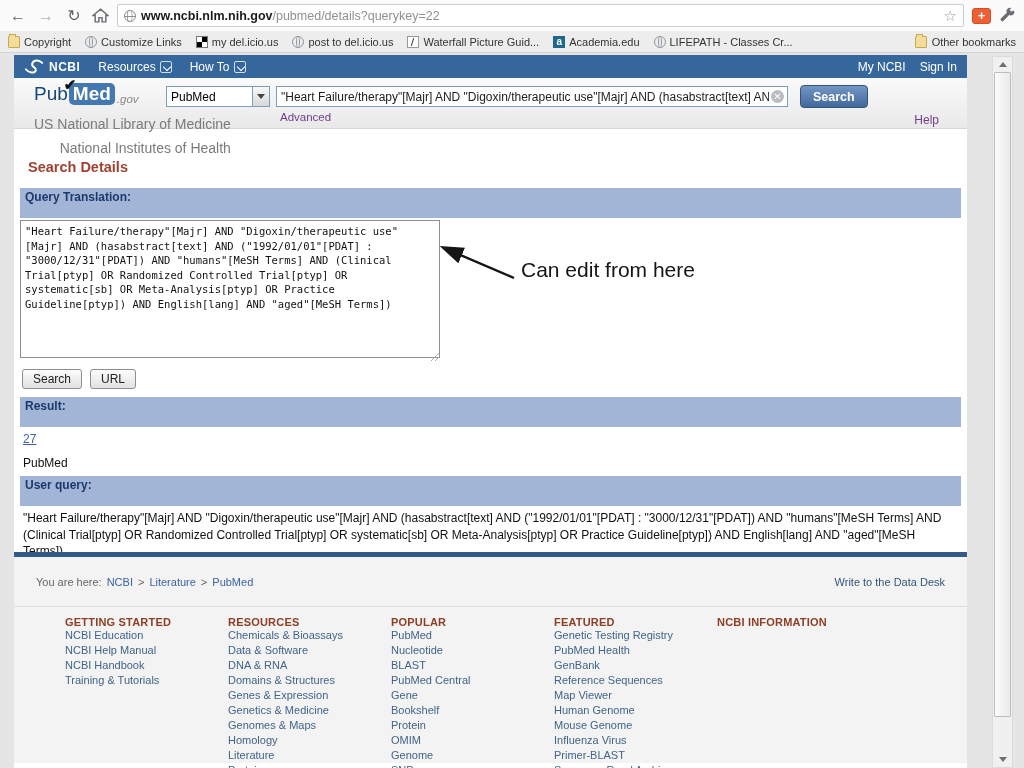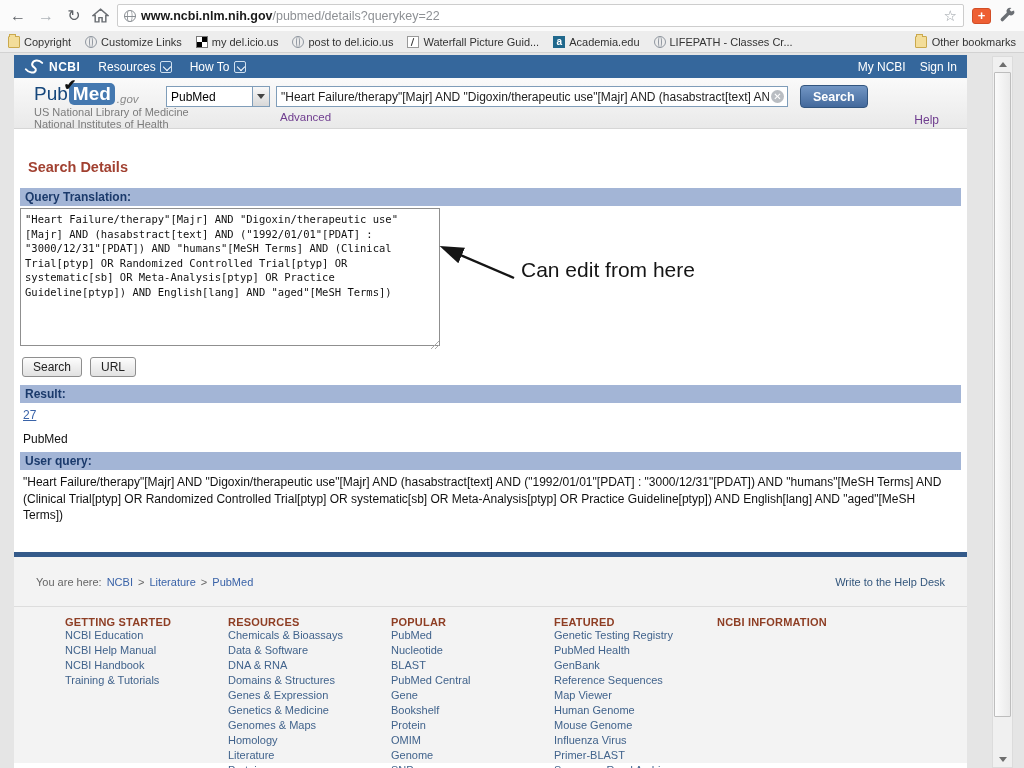--- a/index.html
+++ b/index.html
@@ -78,21 +78,21 @@
   
   .pm-header { height:51px; background:linear-gradient(#fafafa,#e9e9e9); border-bottom:1px solid #d6d6d6;
     position:relative; }
   .pm-logo { position:absolute; left:20px; top:5px; cursor:pointer; }
   .pm-logo-row { display:flex; align-items:flex-end; }
   .pm-pub { color:#16477c; font-weight:normal; font-size:19px; }
   .pm-med { background:#4478b0; color:#fff; font-weight:bold; font-size:19px; border-radius:5px;
     padding:0 4px; margin-left:1px; position:relative; line-height:22px; }
   .pm-med .swoosh { position:absolute; left:-5px; top:-9px; color:#111; font-size:15px; }
   .pm-gov { color:#8a8a8a; font-style:italic; font-size:11.5px; margin-left:2px; }
-  .pm-tagline { font-size:11px; color:#7b7b7b; line-height:10px; margin-top:2px; }
+  .pm-tagline { font-size:14px; color:#7b7b7b; line-height:10px; margin-top:14px;text-align:right; }
   .db-select {
     position:absolute; left:152px; top:8px; width:104px; height:21px;
     border:1px solid #7f9db9; background:#fff; display:flex; align-items:center; font-size:12px; cursor:pointer;
   }
   .db-select .val { flex:1; padding-left:4px; }
   .db-select .dd { width:17px; height:100%; border-left:1px solid #7f9db9;
     background:linear-gradient(#f8f8f8,#d8d8d8); display:flex; align-items:center; justify-content:center; }
   .dd-arrow { width:0; height:0; border-left:4px solid transparent; border-right:4px solid transparent;
     border-top:5px solid #444; }
   .search-wrap { position:absolute; left:262px; top:8px; width:512px; height:21px; }
@@ -106,21 +106,21 @@
     color:#fff; font-weight:bold; font-size:12.5px; cursor:pointer;
   }
   .advanced-link { position:absolute; left:266px; top:33px; font-size:11.5px; color:#6f3d8f;
     text-decoration:none; cursor:pointer; }
   .help-link { position:absolute; right:28px; top:35px; font-size:12px; color:#6f3d8f;
     text-decoration:none; cursor:pointer; }
   
   .content { height:423px; padding:0 6px; overflow:hidden; }
   .page-title { color:#a14030; font-size:14.5px; font-weight:bold; padding:30px 0 13px 8px; }
   .section-bar { background:#a3b5d6; color:#1b3a6b; font-weight:bold; font-size:12px;
-    height:18px; line-height:18px; padding-left:5px; margin-bottom:1px; }
+    height:30px; line-height:18px; padding-left:5px; margin-bottom:1px; }
   .qt-wrap { position:relative; width:420px; margin:2px 0 7px 0; }
   .qt-textarea {
     width:420px; height:138px; resize:none; border:1px solid #8f8f8f; background:#fff;
     font-family:"DejaVu Sans Mono", monospace; font-size:10.5px; line-height:14.5px;
     padding:3px 4px; color:#111; white-space:pre; overflow:hidden;
   }
   .grip { position:absolute; right:1px; bottom:1px; width:10px; height:10px;
     background:repeating-linear-gradient(135deg, transparent 0 2px, #aaa 2px 3px);
     clip-path:polygon(100% 0,100% 100%,0 100%); }
   .btn-row { display:flex; gap:8px; margin:0 0 8px 2px; }
@@ -305,21 +305,21 @@
     <div class="breadcrumb-row">
       <span class="breadcrumb">
 
       <span class="crumb" data-link="false">You are here:</span>
           <span class="crumb" data-link="true">NCBI</span>
           <span class="crumb" data-link="false">&gt;</span>
           <span class="crumb" data-link="true">Literature</span>
           <span class="crumb" data-link="false">&gt;</span>
           <span class="crumb" data-link="true">PubMed</span>
         </span>
-      <a class="helpdesk-link">Write to the Help Desk</a>
+      <a class="helpdesk-link">Write to the Data Desk</a>
     </div>
     <div class="footer-cols">
       <div class="fcol">
         <div class="fcol-title">GETTING STARTED</div>
         <div>
 
         <a>NCBI Education</a>
             <a>NCBI Help Manual</a>
             <a>NCBI Handbook</a>
             <a>Training &amp; Tutorials</a>

